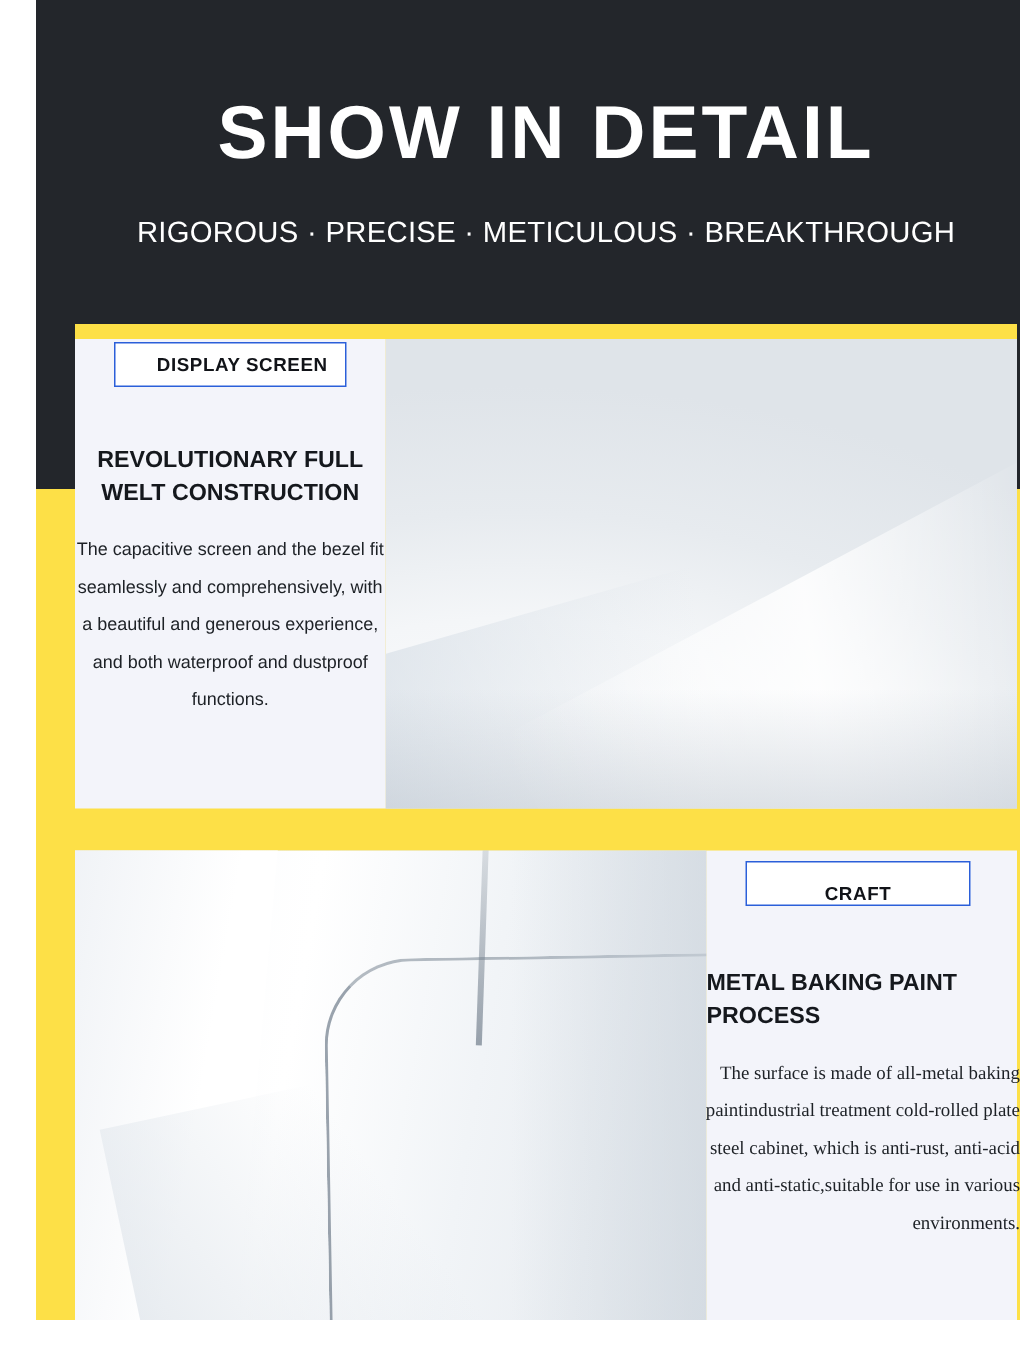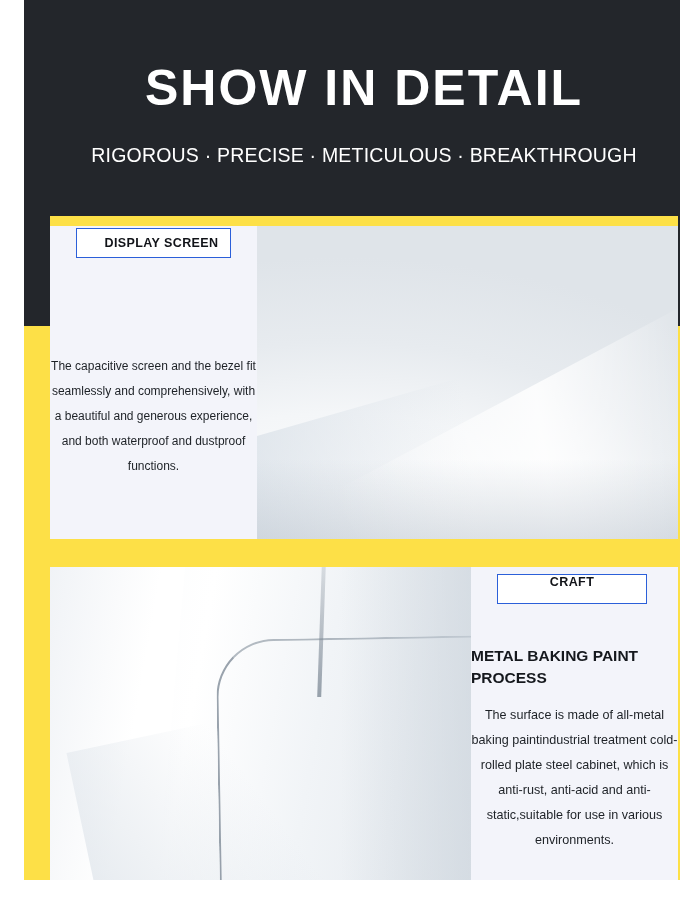--- a/index.html
+++ b/index.html
@@ -272,43 +272,44 @@
   .badge2 {
     position: absolute;
     left: 473px;
     top: 574px;
     width: 150px;
     height: 30px;
     border: 1.5px solid #2b5fd9;
     background: #ffffff;
     box-sizing: border-box;
     display: flex;
-    align-items: flex-start;
+    align-items: flex-end;
     justify-content: center;
   }
   .sec2-heading {
     position: absolute;
     left: 447px;
     top: 645px;
     width: 207px;
     text-align: left;
     font-size: 15.5px;
     font-weight: bold;
     color: #15181d;
     line-height: 22px;
   }
   .sec2-body {
     position: absolute;
     left: 445px;
     top: 703px;
     width: 211px;
-    text-align: center;
+    text-align: right;
     font-size: 12.6px;
     color: #1d2126;
     line-height: 25px;
+    font-family: Liberation Serif, serif;
   }
 
   .footer-fill {
     position: absolute;
     left: 0;
     top: 880px;
     width: 680px;
     height: 26px;
     background: #ffffff;
   }
@@ -332,20 +333,21 @@
     <div class="sheen-a"></div>
     <div class="bezel-soft"></div>
     <div class="bezel"></div>
     <div class="shadow-b"></div>
   </div>
 
   <div class="sec1-text-panel"></div>
   <div class="badge1">
     <span class="badge-label">DISPLAY SCREEN</span>
   </div>
+  <div class="sec1-heading">REVOLUTIONARY FULL WELT CONSTRUCTION</div>
   <div class="sec1-body">The capacitive screen and the bezel fit seamlessly and comprehensively, with a beautiful and generous experience, and both waterproof and dustproof functions.</div>
 
   <div class="photo2">
     <div class="body"></div>
     <div class="facet-left"></div>
     <div class="facet-diag"></div>
     <div class="panel-edge"></div>
     <div class="curve"></div>
     <div class="shade-right"></div>
   </div>

